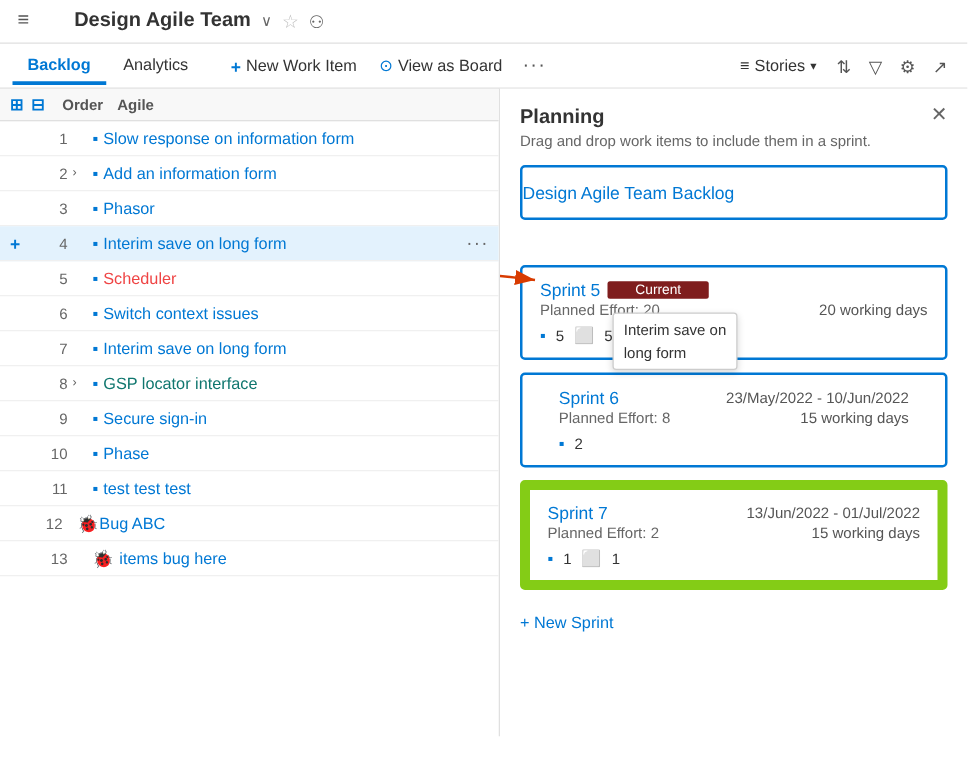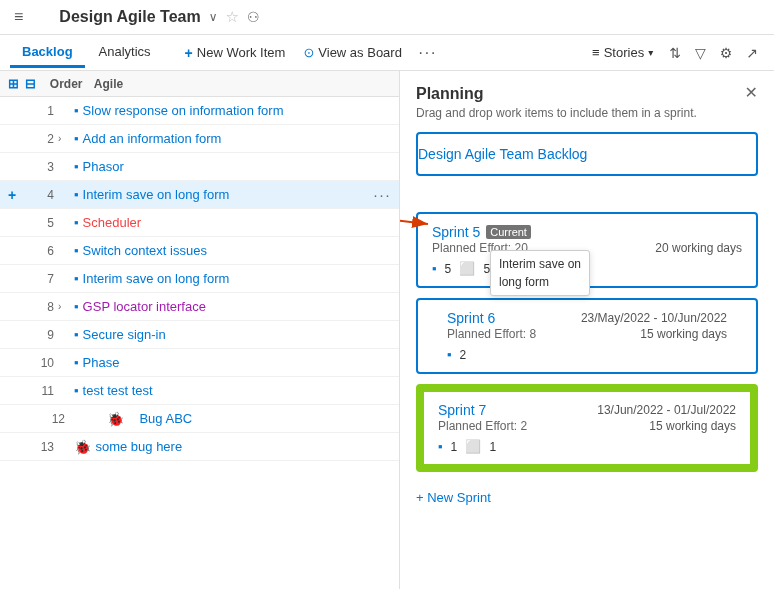--- a/index.html
+++ b/index.html
@@ -116,21 +116,21 @@
       <span style="color:#0078d4; font-size:13px;">▪</span>
       <span style="color:#0078d4; cursor:pointer; font-size:13px;">Interim save on
 long form</span>
     </div>
 
     <div style="display:flex; align-items:center; padding:4px 8px; gap:4px; border-bottom:1px solid #f0f0f0; min-height:28px;">
       <span style="width:14px;"> </span>
       <span style="width:28px; text-align:right; color:#666; font-size:12px;">8</span>
       <span style="width:12px; color:#666; font-size:10px; cursor:pointer;">›</span>
       <span style="color:#0078d4; font-size:13px;">▪</span>
-      <span style="color:#a21caf; cursor:pointer; font-size:13px;">GSP locator interface</span>
+      <span style="color:#0f766e; cursor:pointer; font-size:13px;">GSP locator interface</span>
     </div>
 
     <div style="display:flex; align-items:center; padding:4px 8px; gap:4px; border-bottom:1px solid #f0f0f0; min-height:28px;">
       <span style="width:14px;"> </span>
       <span style="width:28px; text-align:right; color:#666; font-size:12px;">9</span>
       <span style="width:12px;"> </span>
       <span style="color:#0078d4; font-size:13px;">▪</span>
       <span style="color:#0078d4; cursor:pointer; font-size:13px;">Secure sign-in</span>
     </div>
 
@@ -143,53 +143,53 @@
     </div>
 
     <div style="display:flex; align-items:center; padding:4px 8px; gap:4px; border-bottom:1px solid #f0f0f0; min-height:28px;">
       <span style="width:14px;"> </span>
       <span style="width:28px; text-align:right; color:#666; font-size:12px;">11</span>
       <span style="width:12px;"> </span>
       <span style="color:#0078d4; font-size:13px;">▪</span>
       <span style="color:#0078d4; cursor:pointer; font-size:13px;">test test test</span>
     </div>
 
-    <div style="display:flex; align-items:center; padding:4px 8px; gap:15px; border-bottom:1px solid #f0f0f0; min-height:28px;">
+    <div style="display:flex; align-items:center; padding:4px 8px; gap:0; border-bottom:1px solid #f0f0f0; min-height:28px;">
       <span style="width:14px;"> </span>
       <span style="width:28px; text-align:right; color:#666; font-size:12px;">12</span>
       <span style="width:12px;"> </span>
       <span style="color:#d83b01; font-size:14px;">🐞</span>
       <span style="color:#0078d4; cursor:pointer; font-size:13px;">Bug ABC</span>
     </div>
 
     <div style="display:flex; align-items:center; padding:4px 8px; gap:4px; border-bottom:1px solid #f0f0f0; min-height:28px;">
       <span style="width:14px;"> </span>
       <span style="width:28px; text-align:right; color:#666; font-size:12px;">13</span>
       <span style="width:12px;"> </span>
       <span style="color:#d83b01; font-size:14px;">🐞</span>
-      <span style="color:#0078d4; cursor:pointer; font-size:13px;">some bug here</span>
+      <span style="color:#0078d4; cursor:pointer; font-size:13px;">items bug here</span>
     </div>
   </div>
 
   <div style="flex:1; overflow-y:auto; padding:14px 16px; background:#fff; position:relative;">
     <div style="display:flex; justify-content:space-between; align-items:flex-start; margin-bottom:3px;">
       <span style="font-size:16px; font-weight:600; color:#333;">Planning</span>
       <button style="font-size:16px; color:#666; cursor:pointer; border:none; background:none; line-height:1;">✕</button>
     </div>
     <p style="font-size:12px; color:#666; margin-bottom:12px;">Drag and drop work items to include them in a sprint.</p>
 
     <div style="border:2px solid #0078d4; border-radius:4px; padding:12px 0; margin-bottom:10px; cursor:pointer;">
       <span style="color:#0078d4; font-size:14px; font-weight:500;">Design Agile Team Backlog</span>
     </div>
 
     <div style="border:2px solid #0078d4; border-radius:4px; padding:10px 14px; margin-bottom:10px; position:relative;margin-top:36px;">
       <div style="display:flex; justify-content:space-between; align-items:center; margin-bottom:1px;">
         <div style="display:flex; align-items:center; gap:6px;">
           <span style="color:#0078d4; font-size:14px; font-weight:500; cursor:pointer;">Sprint 5</span>
-          <span style="background:#737373; color:#fff; font-size:11px; padding:1px 4px; border-radius:2px; font-weight:500;">Current</span>
+          <span style="background:#7f1d1d; color:#fff; font-size:11px; padding:1px 22px; border-radius:2px; font-weight:500;">Current</span>
         </div>
       </div>
       <div style="display:flex; justify-content:space-between; align-items:center; margin-bottom:6px;">
         <span style="font-size:12px; color:#666;">Planned Effort: 20</span>
         <span style="font-size:12px; color:#555;">20 working days</span>
       </div>
       <div style="display:flex; align-items:center; gap:8px;">
         <span style="color:#0078d4; font-size:13px;">▪</span>
         <span style="font-size:12px; color:#333;">5</span>
         <span style="color:#e8a202; font-size:13px;">⬜</span>

